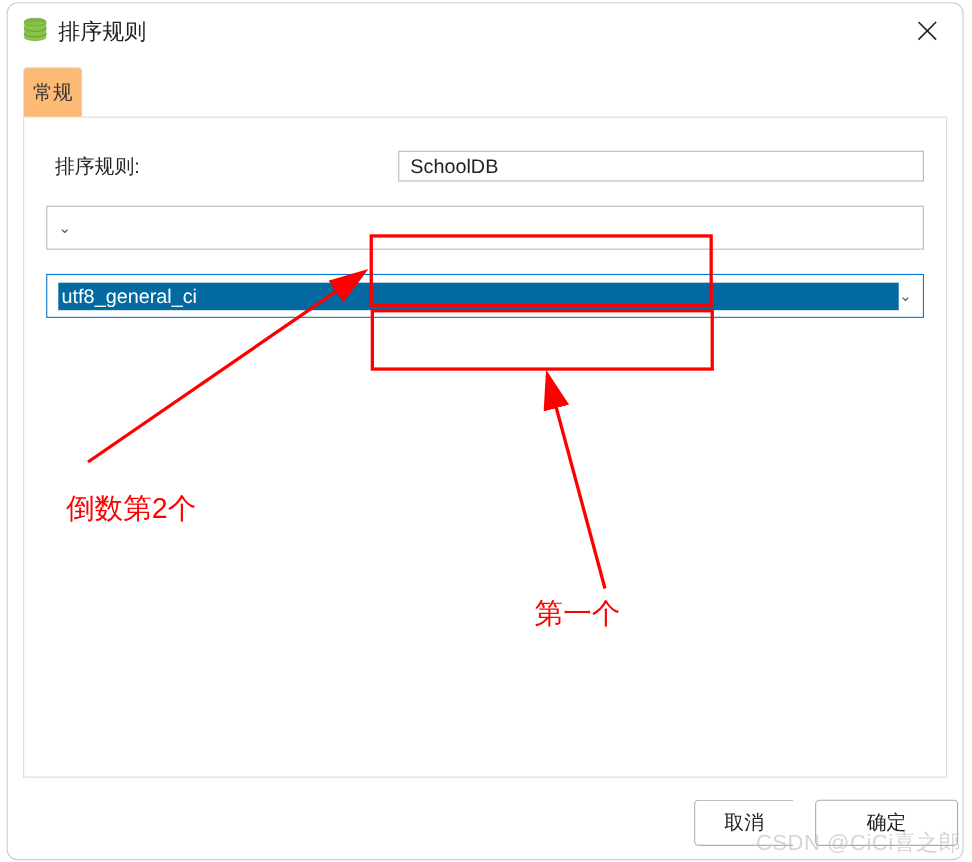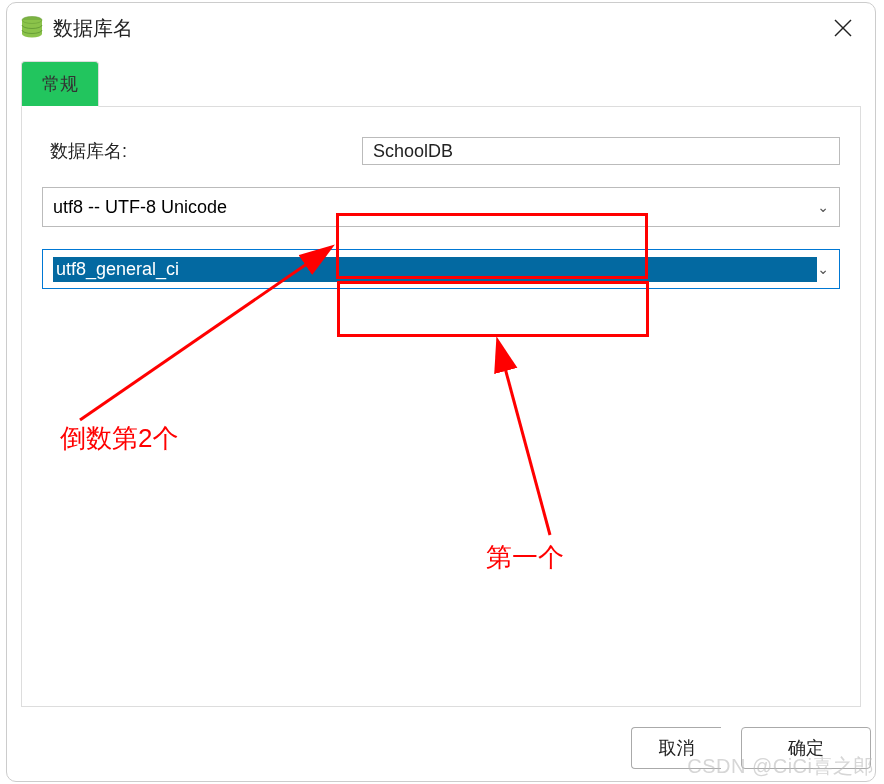--- a/index.html
+++ b/index.html
@@ -52,24 +52,24 @@
       cursor: pointer;
       font-size: 26px;
       color: #222;
     }
     .tabs {
       margin: 8px 14px 0 14px;
       border-bottom: 1px solid #ddd;
       display: flex;
     }
     .tab {
-      padding: 10px 20px;
+      padding: 10px 8px;
       border: 1px solid #ddd;
       border-bottom: 1px solid #fff;
-      background: #22c55e;
+      background: #fdba74;
       margin-bottom: -1px;
       border-top-left-radius: 4px;
       border-top-right-radius: 4px;
       font-size: 18px;
       color: #333;
     }
     .form-area {
       padding: 30px 20px 20px 20px;
     }
     .form-row {
@@ -143,21 +143,21 @@
     .arrow-svg {
       position: absolute;
       pointer-events: none;
     }
     .annotation {
       position: absolute;
       color: #f00;
       font-size: 26px;
       pointer-events: none;
     }
-    .annot-1 { top: 421px; left: 60px; }
+    .annot-1 { top: 445px; left: 60px; }
     .annot-2 { top: 540px; left: 486px; }
     .footer {
       position: absolute;
       bottom: 12px;
       right: 0;
       display: flex;
       gap: 20px;
       padding-right: 4px;
     }
     .footer-btn {
@@ -203,45 +203,44 @@
   <div class="titlebar">
     <span class="db-icon">
       <svg width="22" height="24" viewBox="0 0 22 24">
         <ellipse cx="11" cy="4" rx="10" ry="3.5" fill="#7cb342"></ellipse>
         <path d="M1 4 v14 a10 3.5 0 0 0 20 0 V4" fill="#8bc34a"></path>
         <ellipse cx="11" cy="4" rx="10" ry="3.5" fill="none" stroke="#689f38" stroke-width="0.6"></ellipse>
         <path d="M1 9 a10 3.5 0 0 0 20 0" fill="none" stroke="#689f38" stroke-width="1"></path>
         <path d="M1 14 a10 3.5 0 0 0 20 0" fill="none" stroke="#689f38" stroke-width="1"></path>
       </svg>
     </span>
-    <span class="title-text">数据库名</span>
+    <span class="title-text">排序规则</span>
     <div class="close-btn">
       <svg width="20" height="20" viewBox="0 0 20 20">
         <line x1="2" y1="2" x2="18" y2="18" stroke="#222" stroke-width="1.5"></line>
         <line x1="18" y1="2" x2="2" y2="18" stroke="#222" stroke-width="1.5"></line>
       </svg>
     </div>
   </div>
 
   <div class="tabs">
     <div class="tab">常规</div>
   </div>
 
   <div class="form-container">
   <div class="form-area">
 
     <div class="form-row">
-      <div class="form-label">数据库名:</div>
+      <div class="form-label">排序规则:</div>
       <input class="text-input" type="text" value="SchoolDB" style="">
     </div>
 
     <div class="form-row">
       <div class="select-wrap">
         <div class="select-box">
-          <span class="sel-text">utf8 -- UTF-8 Unicode</span>
           <span class="chevron">⌄</span>
         </div>
       </div>
     </div>
 
     <div class="form-row">
       <div class="select-wrap">
         <div class="select-box active">
           <span class="sel-text highlighted">utf8_general_ci</span>
           <span class="chevron">⌄</span>

